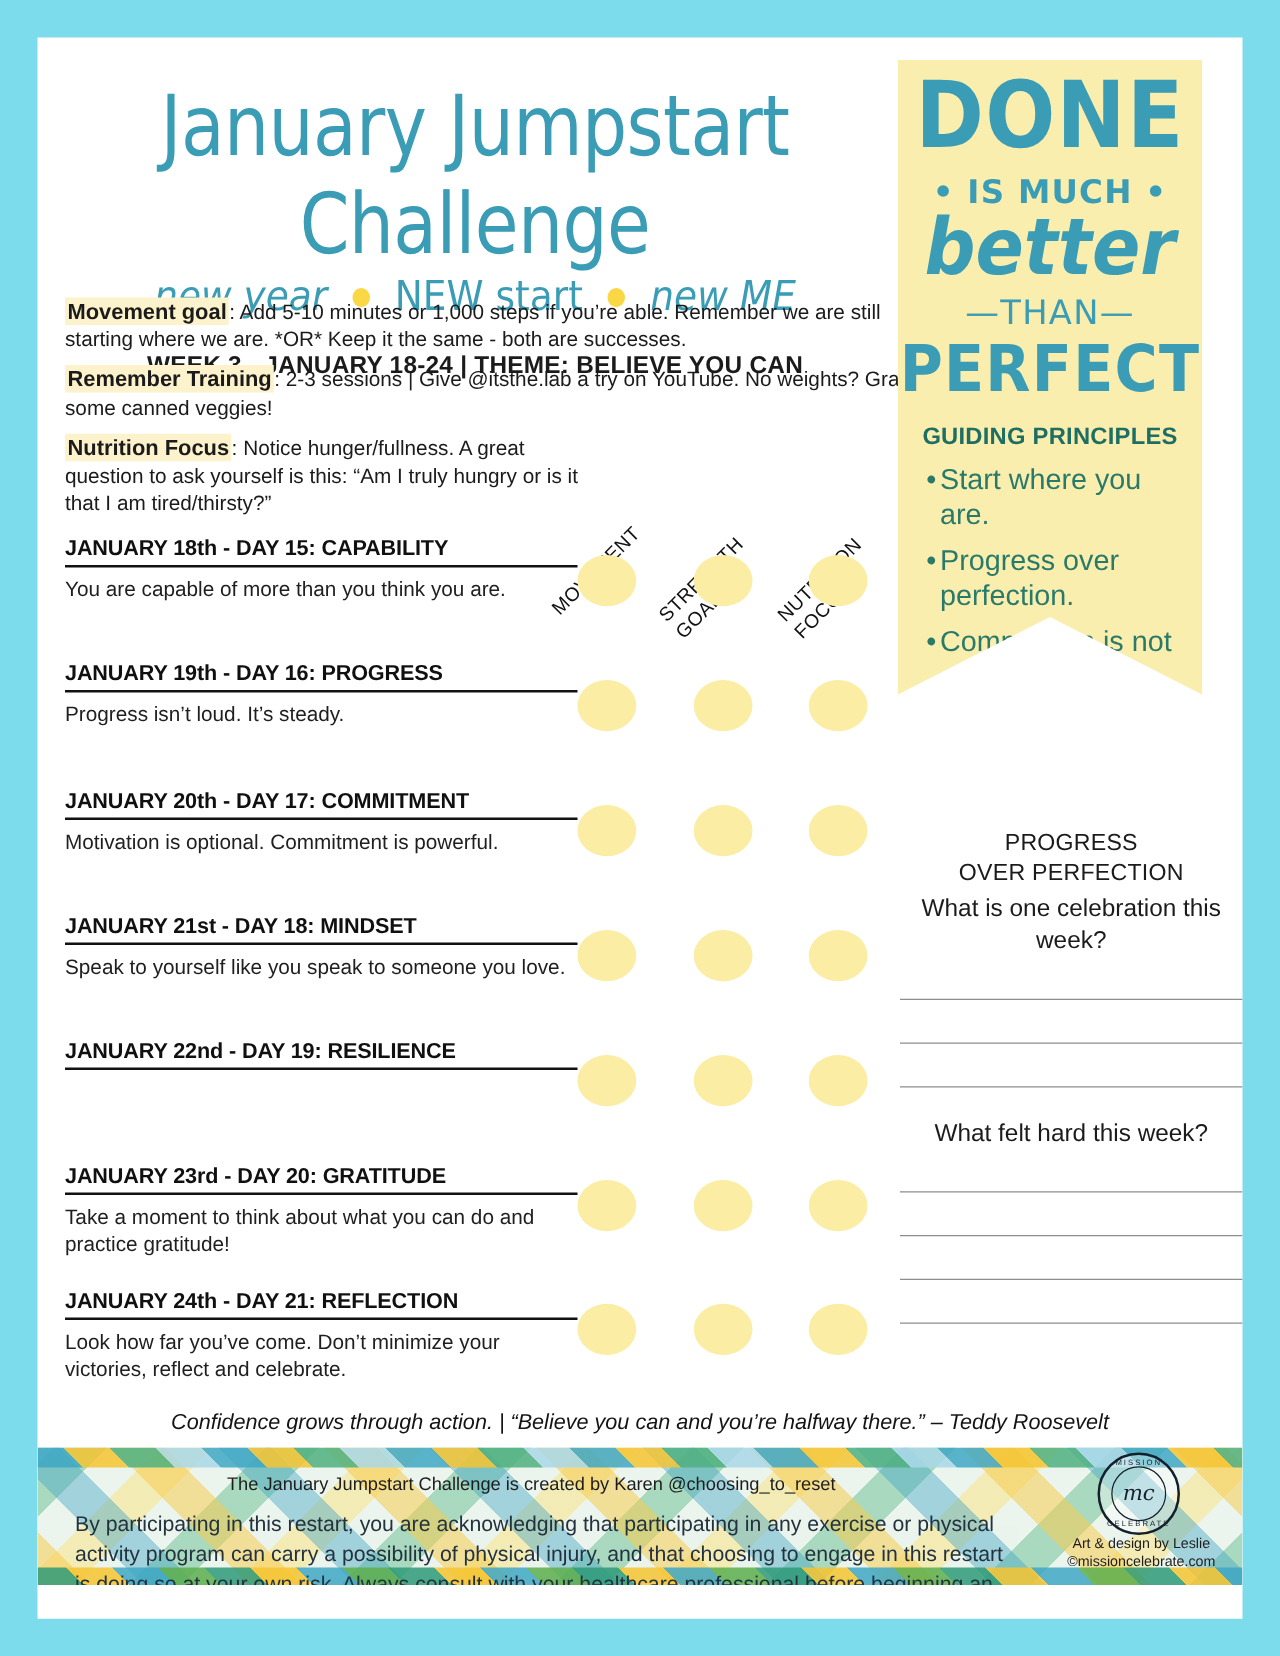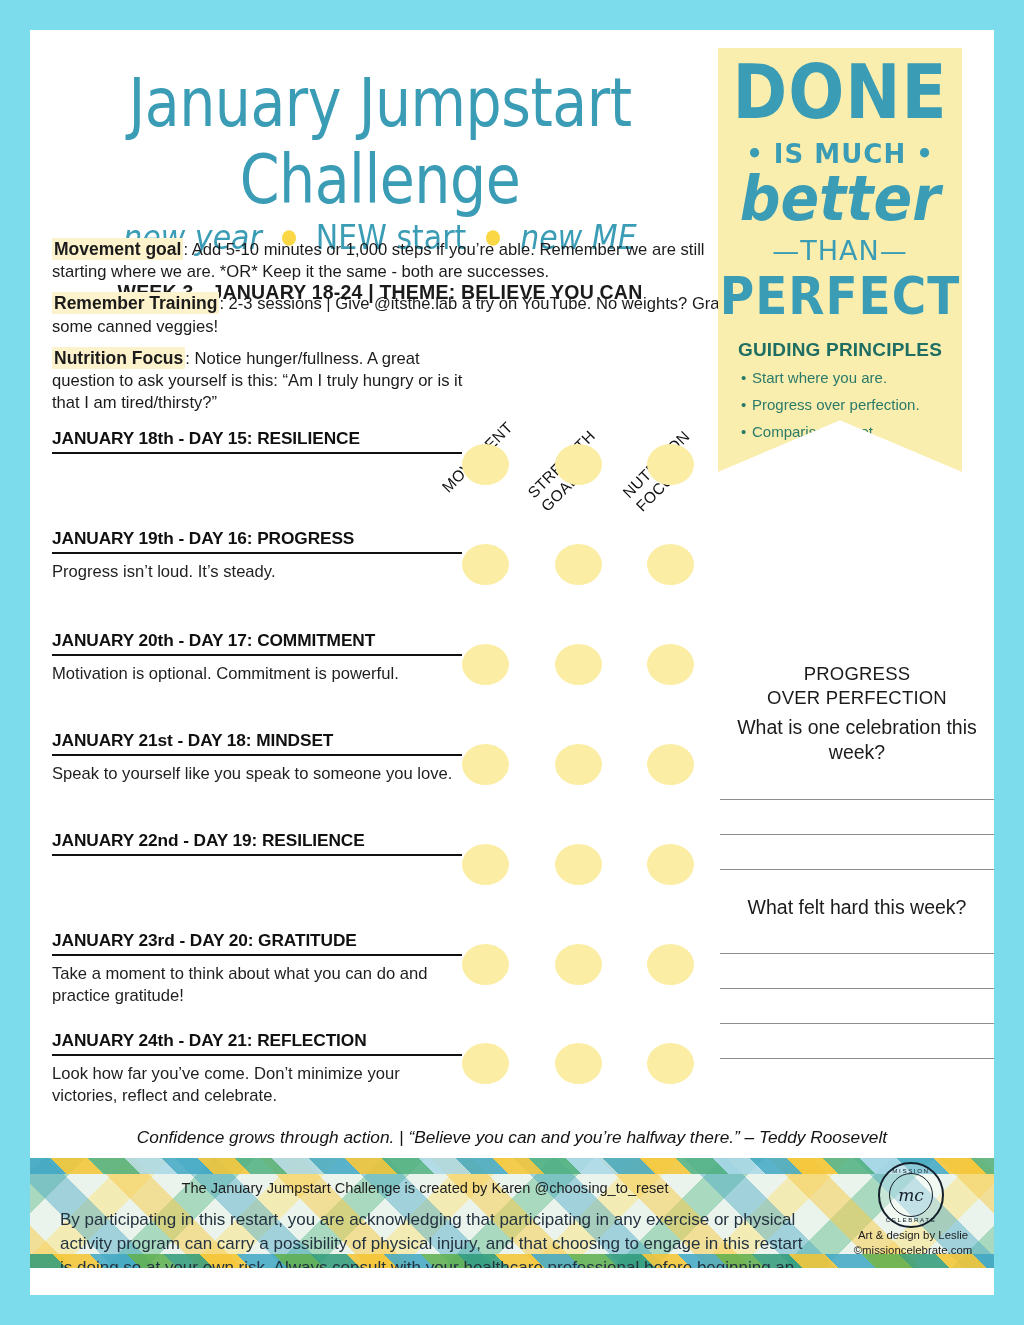--- a/index.html
+++ b/index.html
@@ -204,21 +204,21 @@
     font-weight: 700;
     color: #1F6E63;
     text-align: center;
     letter-spacing: 0.2px;
   }
   .gp-list {
     margin: 8px 0 0 0;
     padding: 0 10px 0 34px;
     list-style: none;
     color: #2A7A6A;
-    font-size: 15px;
+    font-size: 23px;
     line-height: 1.22;
   }
   .gp-list li { margin-bottom: 9px; position: relative; }
   .gp-list li::before {
     content: "\2022";
     position: absolute;
     left: -11px;
     top: 0;
   }
 
@@ -414,21 +414,22 @@
   <div class="colheads">
     <div class="colhead c0">MOVEMENT</div>
     <div class="colhead c1">STRENGTH
 GOAL</div>
     <div class="colhead c2">NUTRITION
 FOCUS</div>
   </div>
 
   <div class="days">
     <div class="day" style="top:0px;">
-      <div class="day-head">JANUARY 18th - DAY 15: RESILIENCE</div>
+      <div class="day-head">JANUARY 18th - DAY 15: CAPABILITY</div>
+      <div class="day-body">You are capable of more than you think you are.</div>
     </div>
     <div class="day" style="top:100px;">
       <div class="day-head">JANUARY 19th - DAY 16: PROGRESS</div>
       <div class="day-body">Progress isn’t loud. It’s steady.</div>
     </div>
     <div class="day" style="top:202px;">
       <div class="day-head">JANUARY 20th - DAY 17: COMMITMENT</div>
       <div class="day-body">Motivation is optional. Commitment is powerful.</div>
     </div>
     <div class="day" style="top:302px;">

